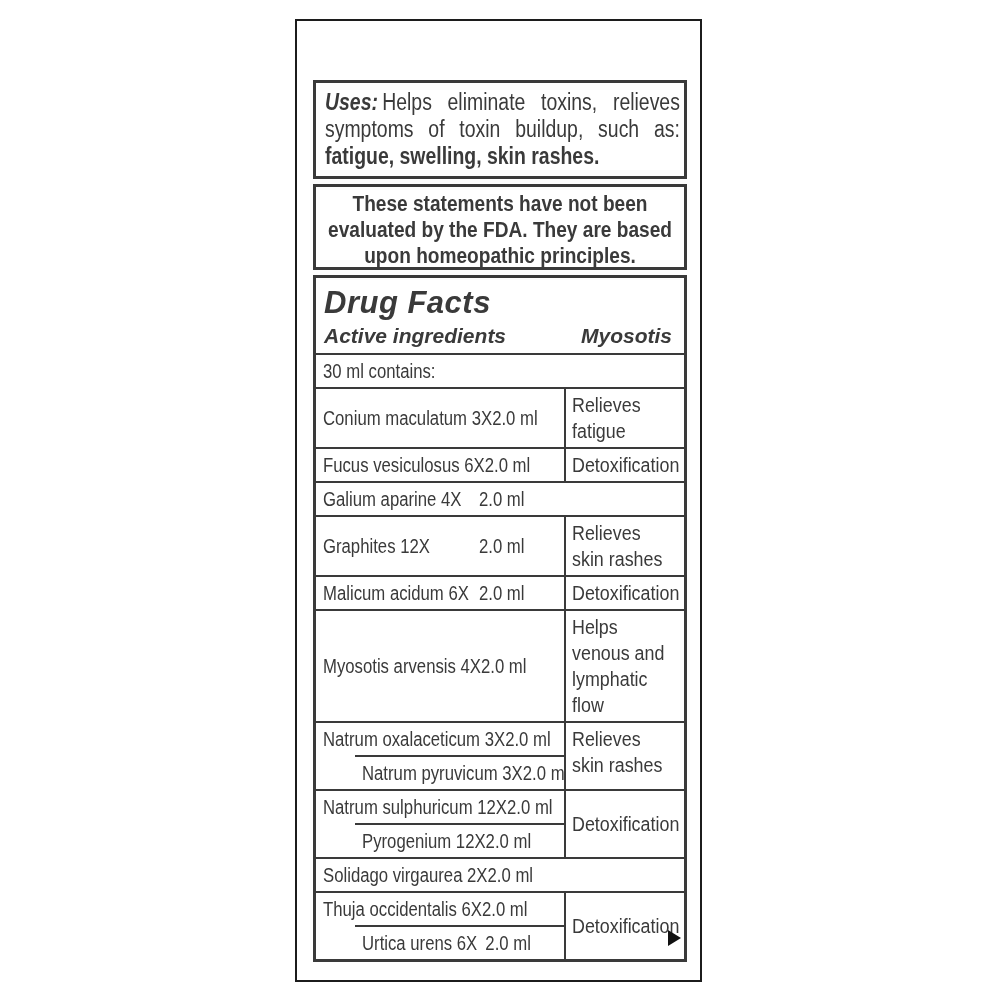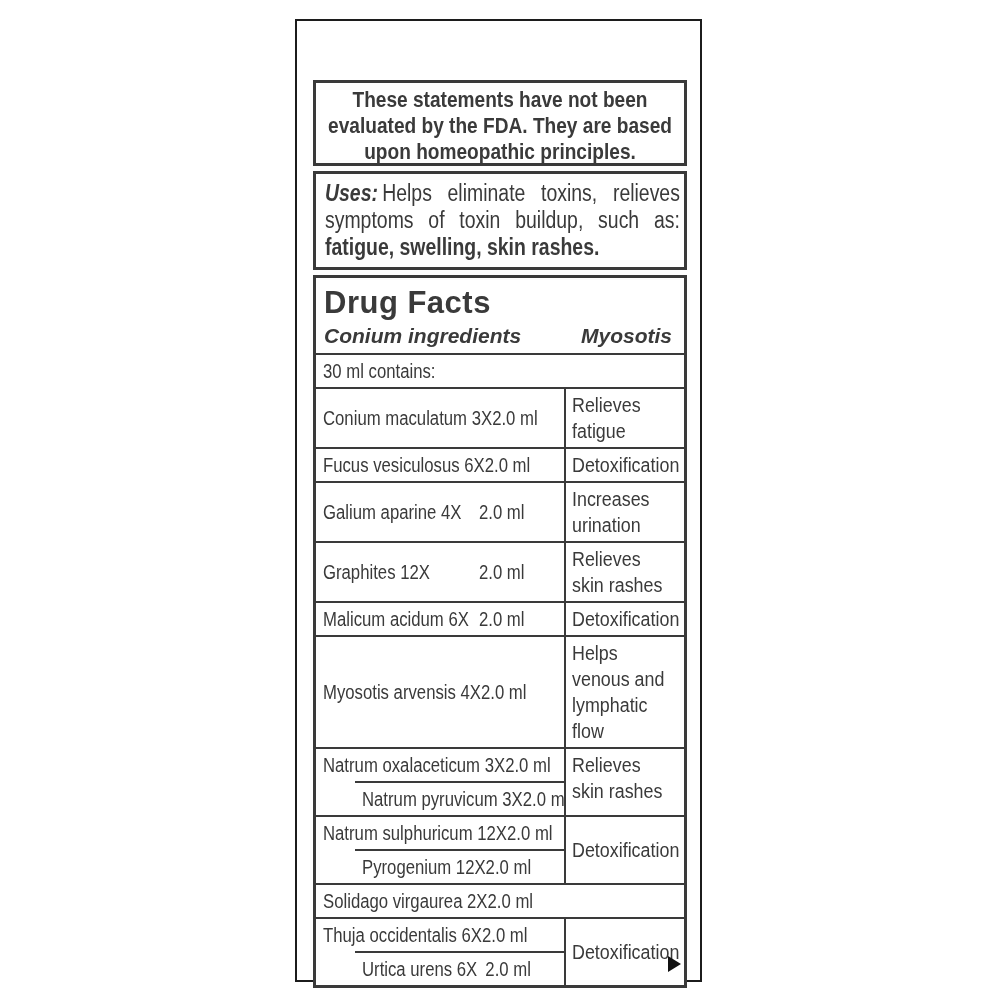--- a/index.html
+++ b/index.html
@@ -34,21 +34,21 @@
   
   .fda-box{height:86px;margin-bottom:5px;padding:4px 0;overflow:hidden;}
   .fda-flow{
     width:424px;transform:scaleX(0.868);transform-origin:0 0;
     text-align:center;font-weight:bold;font-size:22px;line-height:26px;
   }
 
   
   .df-box{padding-top:5px;}
   .df-title{
-    font-size:31px;font-weight:bold;
+    font-size:31px;font-weight:bold;font-style:italic;
     padding:2px 0 0 8px;letter-spacing:0.5px;
   }
   .df-cols{
     display:flex;justify-content:space-between;align-items:baseline;
     font-weight:bold;font-style:italic;font-size:21px;
     padding:3px 12px 5px 8px;
   }
   .contains-row{border-top:2px solid var(--panel-border);padding:3px 17px 3px 7px;overflow:hidden;}
   .contains-squeeze{width:275px;transform:scaleX(0.836);transform-origin:0 50%;font-size:20px;line-height:26px;white-space:nowrap;}
 
@@ -73,35 +73,35 @@
     border-top:8px solid transparent;border-bottom:8px solid transparent;
     border-left:13px solid var(--arrow);
   }
 </style>
 </head>
 <body>
 
 <div class="label">
   <div class="inner">
 
-    <div class="box fda-box">
-      <div class="fda-flow">These statements have not been evaluated by the FDA. They are based upon homeopathic principles.</div>
-    </div>
-
     <div class="box uses-box">
       <div class="uses-flow">
         <span class="uses-heading">Uses:</span><span>Helps eliminate toxins, relieves symptoms of toxin buildup, such as:</span>
         <span class="uses-bold">fatigue, swelling, skin rashes.</span>
       </div>
     </div>
 
+    <div class="box fda-box">
+      <div class="fda-flow">These statements have not been evaluated by the FDA. They are based upon homeopathic principles.</div>
+    </div>
+
     <div class="box df-box">
       <div class="df-title">Drug Facts</div>
       <div class="df-cols">
-        <span>Conium ingredients</span>
+        <span>Active ingredients</span>
         <span>Myosotis</span>
       </div>
       <div class="contains-row">
         <div class="contains-squeeze">30 ml contains:</div>
       </div>
       <div id="groups">
           <div class="group">
             <div class="ing-col">
               <div class="ing-row">
                 <div class="ing-squeeze">
@@ -129,23 +129,20 @@
           </div>
           <div class="group">
             <div class="ing-col">
               <div class="ing-row">
                 <div class="ing-squeeze">
                   <span class="ing-name">Galium aparine 4X</span>
                   <span class="ing-amount">2.0 ml</span>
                 </div>
               </div>
             </div>
-            <div class="purpose-col">
-              <div class="purpose-squeeze">Increases urination</div>
-            </div>
           </div>
           <div class="group">
             <div class="ing-col">
               <div class="ing-row">
                 <div class="ing-squeeze">
                   <span class="ing-name">Graphites 12X</span>
                   <span class="ing-amount">2.0 ml</span>
                 </div>
               </div>
             </div>

